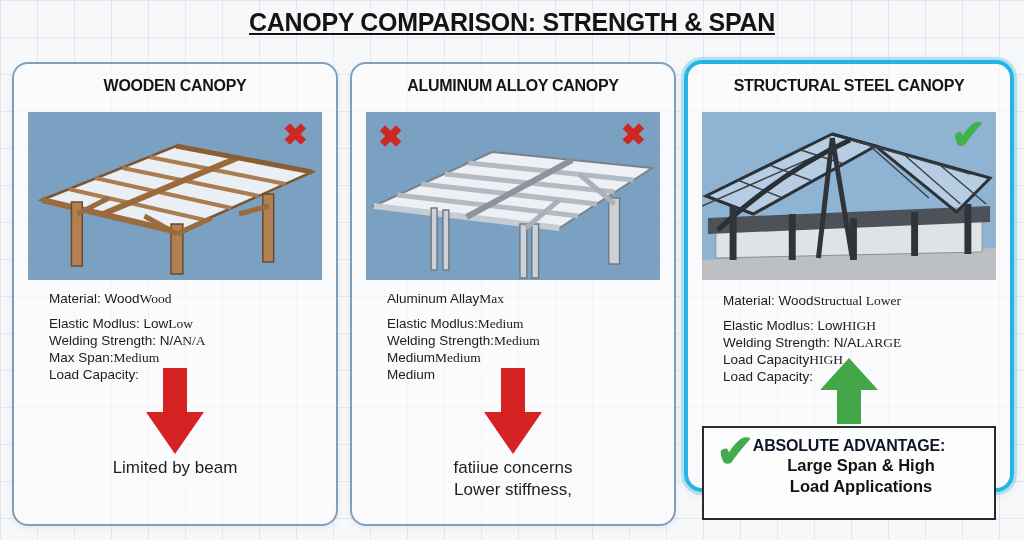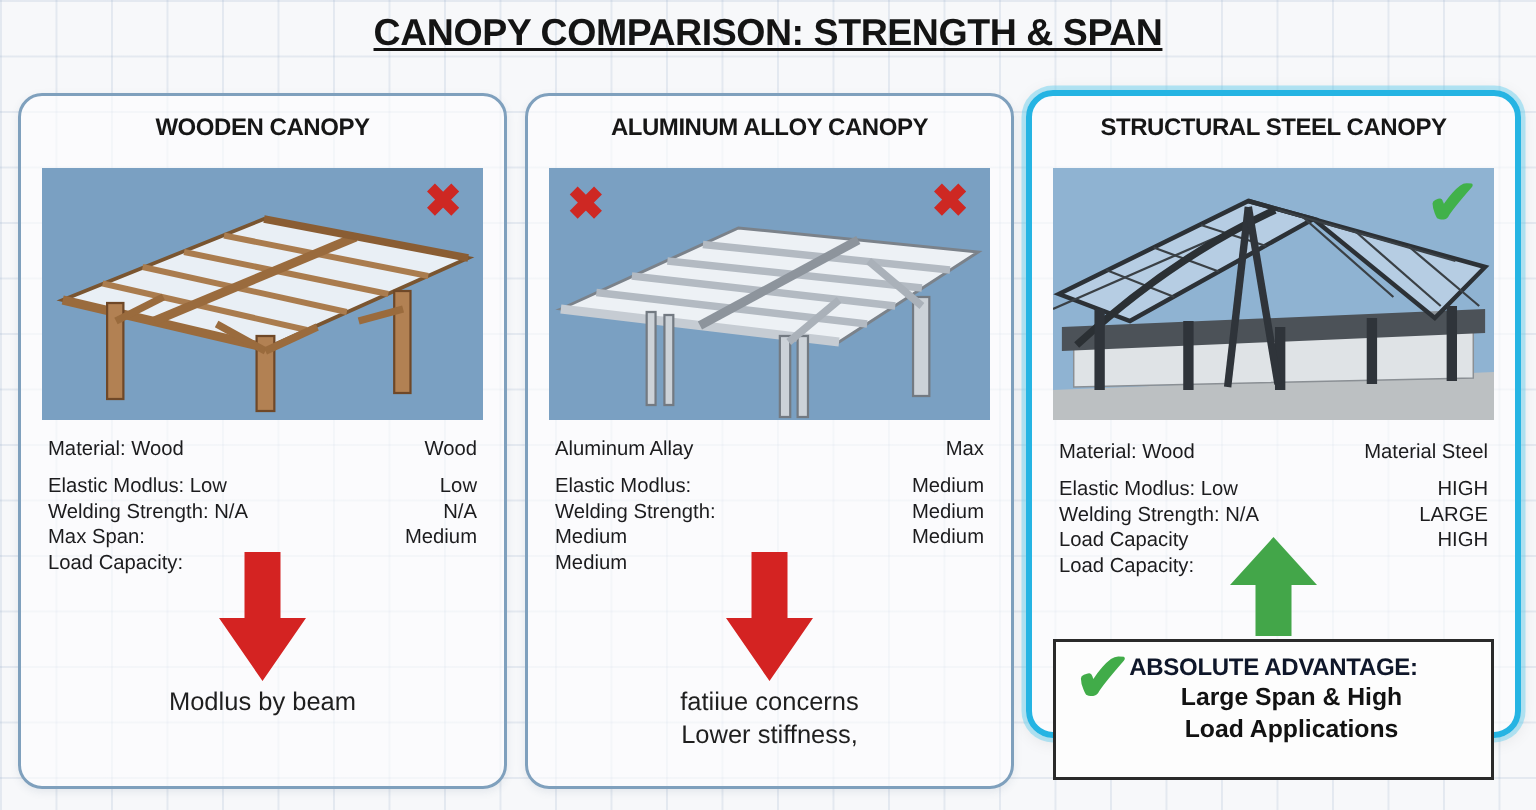--- a/index.html
+++ b/index.html
@@ -43,24 +43,24 @@
   .verdict{
     position:absolute;font-weight:700;line-height:1;
   }
   .cross{color:#ce2823;font-size:30px;}
   .check{color:#41b14a;font-size:40px;}
   .verdict.tr{right:14px;top:8px;}
   .verdict.tl{left:12px;top:10px;}
   .p3 .verdict.tr{right:10px;top:2px;font-size:42px;}
   .specs{position:absolute;top:226px;left:18px;right:18px;font-size:13.5px;line-height:17px;}
   .p3 .specs{top:228px;}
-  .spec-row{display:flex;justify-content:space-between;}
+  .spec-row{display:flex;justify-content:flex-start;margin-left:17px;}
   .spec-gap{height:8px;}
   .spec-label{text-align:left;}
-  .spec-value{text-align:right;}
+  .spec-value{text-align:right;font-family:Liberation Serif, serif;}
   .arrow-wrap{position:absolute;top:304px;left:0;right:0;display:flex;justify-content:center;}
   .p3 .arrow-wrap{top:294px;}
   .note{
     position:absolute;top:393px;left:0;right:0;text-align:center;
     font-size:17px;line-height:22px;color:#1f1f1f;
   }
   .advantage{
     position:absolute;top:362px;left:14px;right:14px;height:94px;
     background:#fdfdfd;border:2px solid #2a2a2a;box-sizing:border-box;
     text-align:center;padding-top:9px;
@@ -126,21 +126,21 @@
       </div>
     </div>
 
     <div class="arrow-wrap">
       <svg width="58" height="86" viewBox="0 0 58 86">
           <polygon points="17,0 41,0 41,44 58,44 29,86 0,44 17,44" fill="#d42322"></polygon>
         </svg>
     </div>
 
     <div class="note">
-      <div>Modlus by beam</div>
+      <div>Limited by beam</div>
     </div>
   </div>
 
   <div class="panel p2">
     <div class="panel-header">ALUMINUM ALLOY CANOPY</div>
 
     <div class="canvas">
       <svg viewBox="0 0 298 168" preserveAspectRatio="none">
         <polygon points="8,94 128,40 290,56 196,116" fill="#edf1f5" stroke="#7b828a" stroke-width="2"></polygon>
         <line x1="32" y1="83" x2="215" y2="104" stroke="#b3bac2" stroke-width="5"></line>
@@ -223,21 +223,21 @@
         <rect x="266" y="92" width="7" height="50" fill="#2f343a"></rect>
         <line x1="132" y1="26" x2="118" y2="146" stroke="#2f343a" stroke-width="5"></line>
         <line x1="132" y1="26" x2="152" y2="144" stroke="#2f343a" stroke-width="5"></line>
       </svg>
       <span class="verdict tr check">✔</span>
     </div>
 
     <div class="specs">
       <div class="spec-row">
         <span class="spec-label">Material: Wood</span>
-        <span class="spec-value">Material Steel</span>
+        <span class="spec-value">Structual Lower</span>
       </div>
       <div class="spec-gap"></div>
       <div class="spec-row">
         <span class="spec-label">Elastic Modlus: Low</span>
         <span class="spec-value">HIGH</span>
       </div>
       <div class="spec-row">
         <span class="spec-label">Welding Strength: N/A</span>
         <span class="spec-value">LARGE</span>
       </div>

